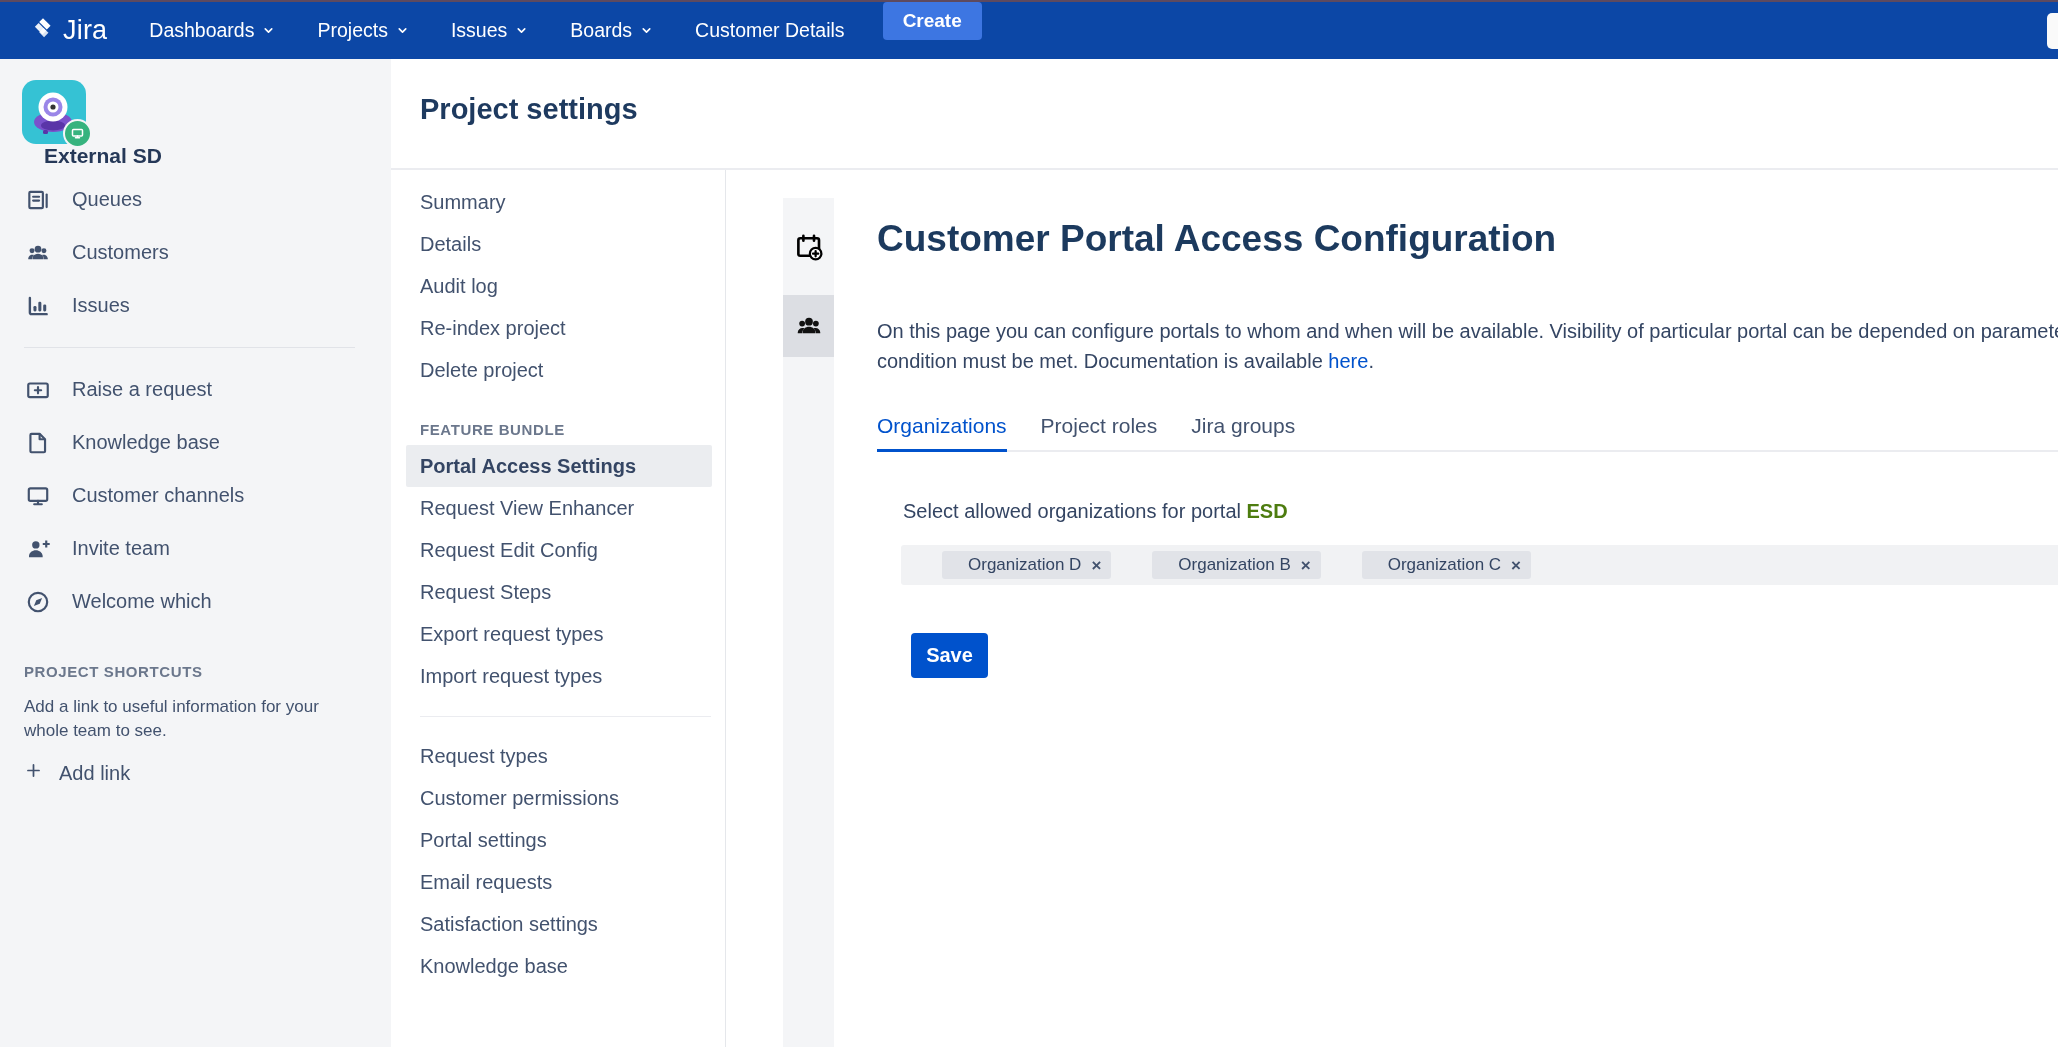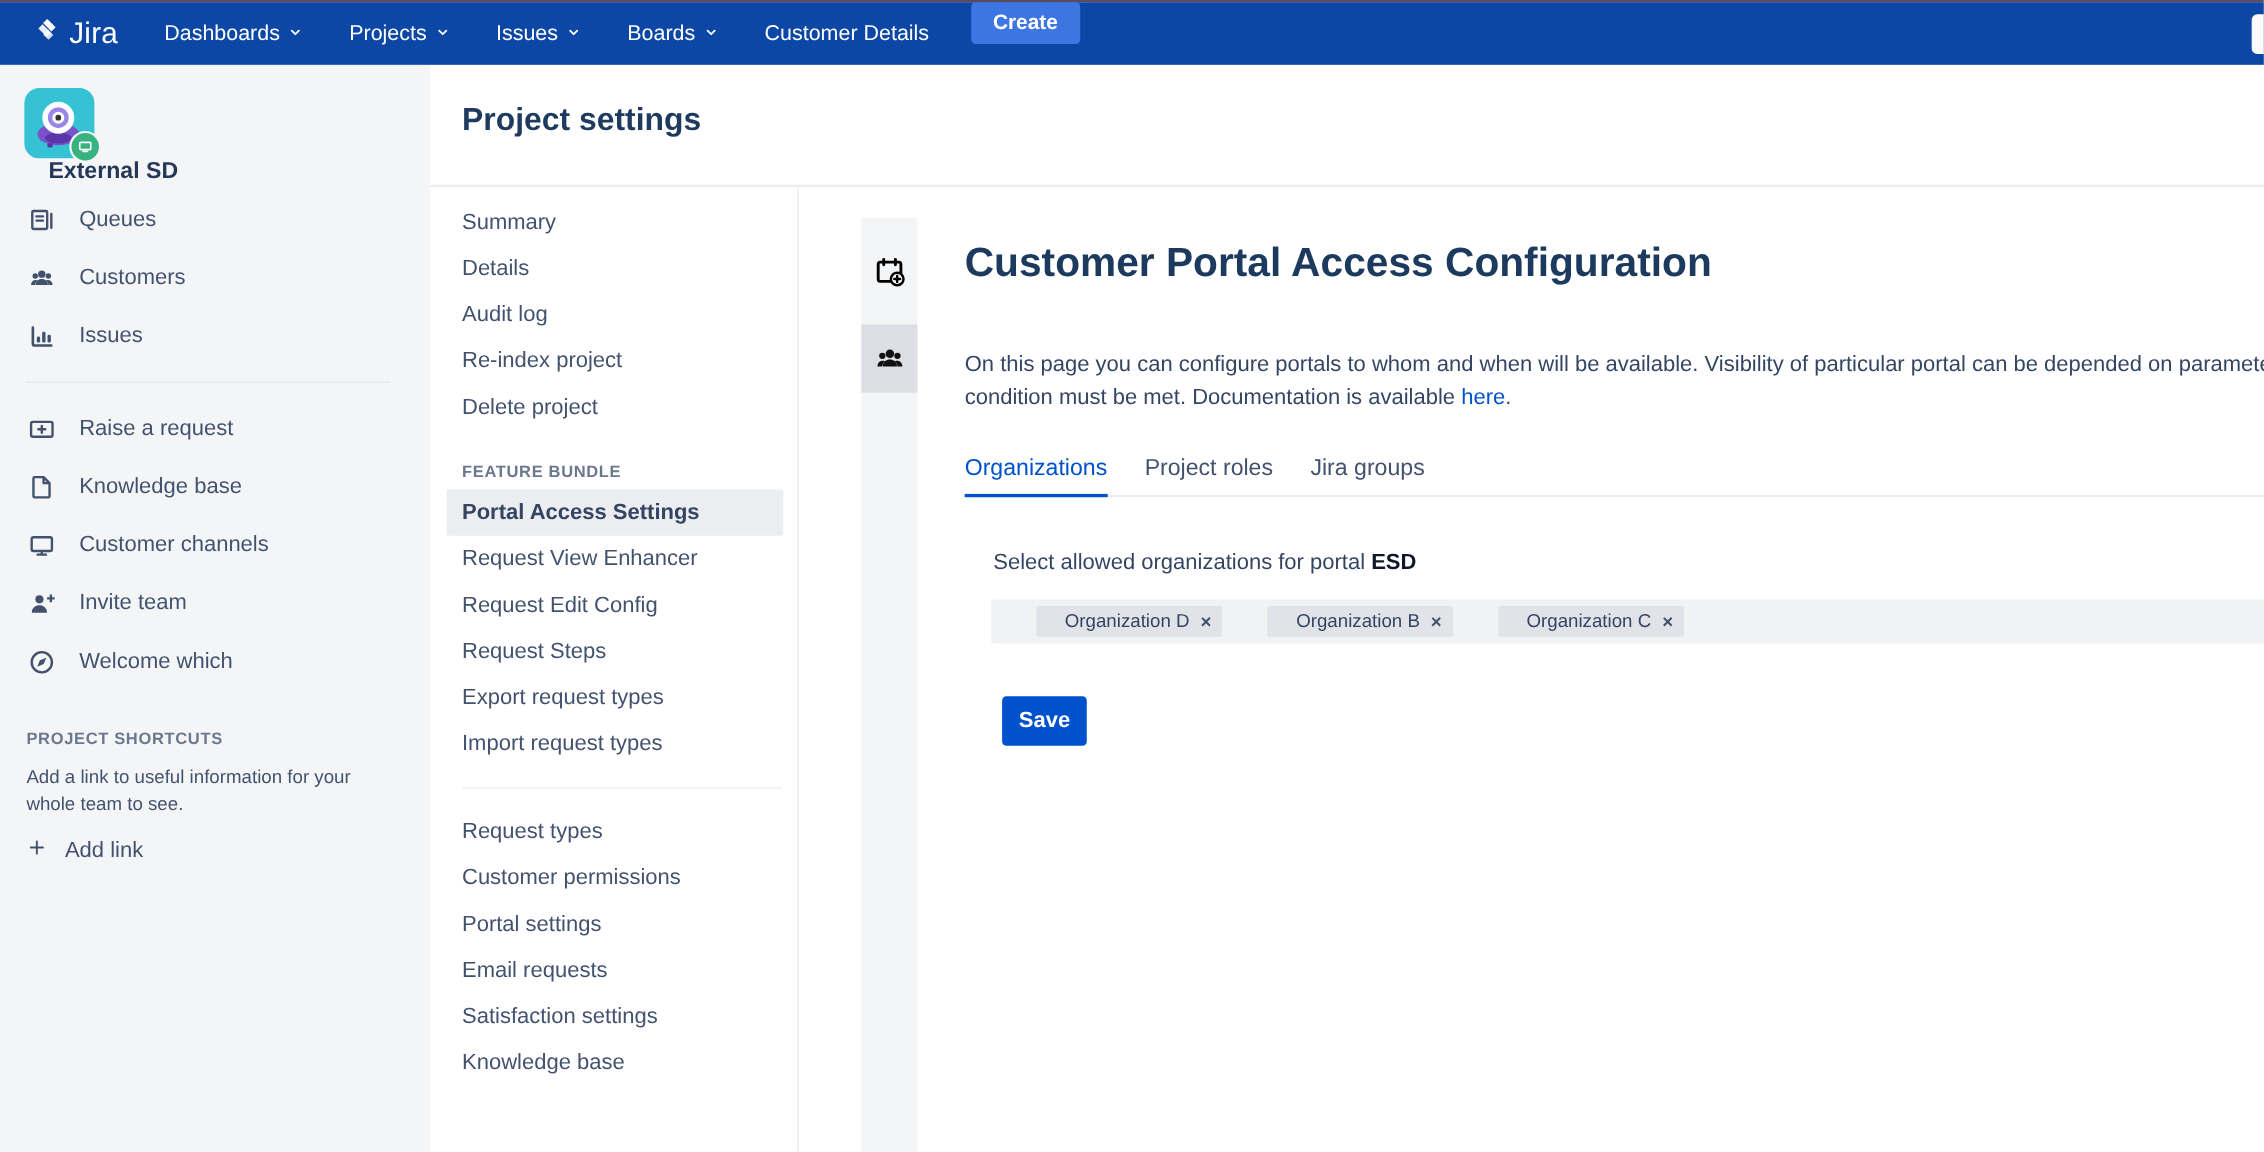--- a/index.html
+++ b/index.html
@@ -58,21 +58,21 @@
   .rail-cell.selected{height:62px;background:#dcdee3;}
   .main-heading{position:absolute;left:124px;top:48px;font-size:37px;font-weight:700;color:#1c3a5e;}
   .main-desc{position:absolute;left:124px;top:146px;width:1290px;font-size:20px;line-height:30px;color:#344563;}
   .main-desc a{color:#0052CC;text-decoration:none;cursor:pointer;}
   .tabbar{position:absolute;left:124px;top:244px;width:1207px;border-bottom:2px solid #ebecf0;
     display:flex;gap:34px;}
   .tab{font-size:21px;color:#42526E;padding-bottom:11px;border-bottom:3px solid transparent;
     margin-bottom:-2px;cursor:pointer;}
   .tab.active{color:#0052CC;border-bottom-color:#0052CC;}
   .select-label{position:absolute;left:150px;top:330px;font-size:20px;color:#344563;}
-  .select-label b{font-weight:700;color:#0f172a;}
+  .select-label b{font-weight:700;color:#4d7c0f;}
   .tag-field{position:absolute;left:148px;top:375px;width:1200px;height:40px;background:#f1f2f4;
     border-radius:3px;display:flex;align-items:center;padding-left:13px;gap:13px;cursor:text;}
   .tag{background:#e1e3e8;border-radius:3px;height:28px;display:flex;align-items:center;
     padding:0 10px 0 26px;font-size:17px;color:#344563;cursor:default;margin-left:28px;}
   .tag .x{margin-left:10px;font-weight:700;font-size:17px;color:#42526E;cursor:pointer;line-height:1;}
   .save-btn{position:absolute;left:158px;top:463px;width:77px;height:45px;background:#0052CC;color:#fff;
     font-size:20px;font-weight:700;border:none;border-radius:4px;cursor:pointer;
     font-family:"Liberation Sans","DejaVu Sans",sans-serif;}
 </style>
 </head>

